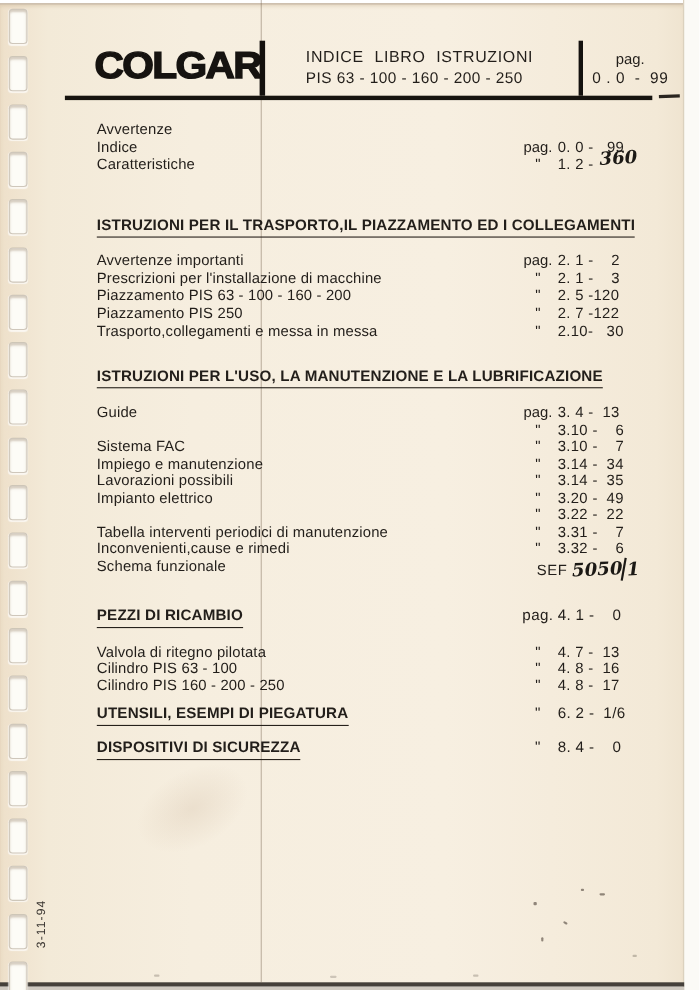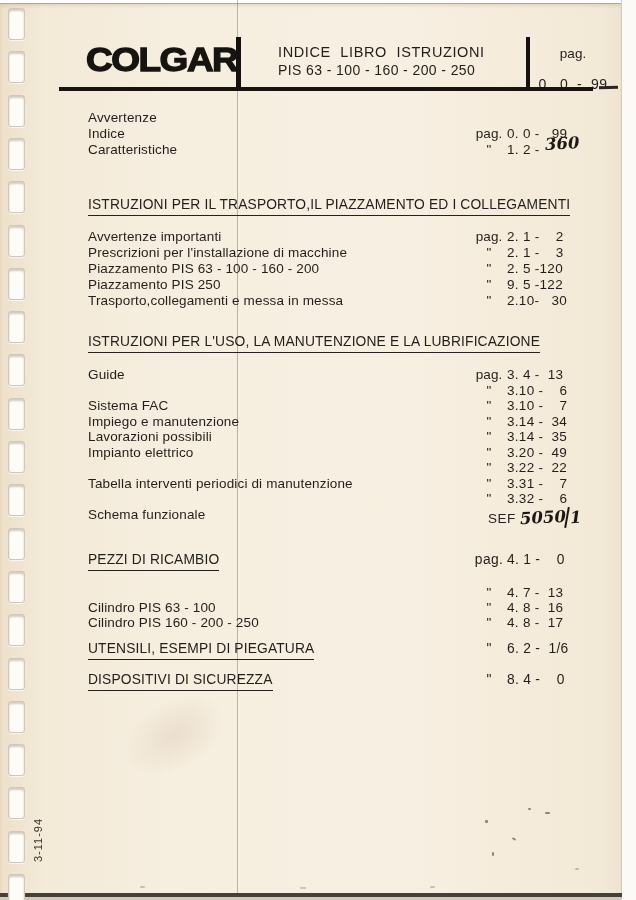--- a/index.html
+++ b/index.html
@@ -33,31 +33,31 @@
     color:#161310;-webkit-text-stroke:1.4px #161310;
     transform:scaleY(0.92);transform-origin:left top;white-space:nowrap;z-index:6;
   }
   .hdr-div1{position:absolute;left:236px;top:37px;width:5px;height:50px;background:#14110e;z-index:6;}
   .hdr-div2{position:absolute;left:526px;top:37px;width:4px;height:50px;background:#14110e;z-index:6;}
   .hdr-title{position:absolute;left:278px;top:44px;width:212px;text-align:left;z-index:6;}
   .hdr-title .t1{font-size:14.5px;letter-spacing:0.6px;word-spacing:5px;}
   .hdr-title .t2{font-size:14px;letter-spacing:0.4px;margin-top:2px;}
   .hdr-page{position:absolute;left:531px;top:46px;width:84px;text-align:center;z-index:6;}
   .hdr-page .p1{font-size:13.5px;}
-  .hdr-page .p2{font-size:14px;white-space:pre;margin-top:15px;letter-spacing:0.5px;}
+  .hdr-page .p2{font-size:14px;white-space:pre;margin-top:1px;letter-spacing:0.5px;}
   .hdr-rule{position:absolute;left:59px;top:87px;width:534px;height:3.5px;background:#17140f;z-index:6;}
   .hdr-rule-dash{position:absolute;left:599px;top:86px;width:19px;height:3px;background:#2a251f;transform:rotate(-2deg);z-index:6;}
 
   
   .row{position:absolute;left:0;width:622px;height:16px;font-size:13.5px;z-index:5;}
   .lbl{position:absolute;left:88px;top:0;white-space:nowrap;letter-spacing:0.15px;}
   .ref{position:absolute;left:471px;top:0;width:36px;text-align:center;}
   .pg{position:absolute;left:507px;top:0;white-space:pre;letter-spacing:0.3px;}
   .shead{font-size:13.8px;letter-spacing:0.35px;}
-  .shead .u{border-bottom:1.4px solid #26211b;padding-bottom:2.5px;white-space:nowrap;}
+  .shead .u{border-bottom:1.4px solid #26211b;padding-bottom:2.5px;white-space:nowrap;font-weight:bold;}
 
   
   .hand{
     font-family:"DejaVu Serif", serif;font-style:italic;font-weight:bold;
     font-size:16.5px;color:#1c1915;transform:rotate(-3deg);display:inline-block;
   }
   .hand-360{position:absolute;left:545px;top:134px;z-index:6;}
   .sef-wrap{position:absolute;left:488px;top:0;white-space:nowrap;}
   .sef-label{font-size:13.5px;letter-spacing:0.5px;}
   .hand-bar{display:inline-block;width:1.8px;height:21px;background:#1c1915;transform:rotate(10deg);vertical-align:-5px;margin:0 2px 0 1px;}
@@ -167,21 +167,21 @@
   <span class="pg">2. 1 -    3</span>
 </div>
 <div class="row" style="top:261px">
   <span class="lbl">Piazzamento PIS 63 - 100 - 160 - 200</span>
   <span class="ref">"</span>
   <span class="pg">2. 5 -120</span>
 </div>
 <div class="row" style="top:277px">
   <span class="lbl">Piazzamento PIS 250</span>
   <span class="ref">"</span>
-  <span class="pg">9. 5 -122</span>
+  <span class="pg">2. 7 -122</span>
 </div>
 <div class="row" style="top:293px">
   <span class="lbl">Trasporto,collegamenti e messa in messa</span>
   <span class="ref">"</span>
   <span class="pg">2.10-   30</span>
 </div>
 
 <div class="row shead" style="top:334px">
   <span class="lbl u">ISTRUZIONI PER L'USO, LA MANUTENZIONE E LA LUBRIFICAZIONE</span>
 </div>
@@ -217,37 +217,39 @@
 <div class="row" style="top:460px">
   <span class="ref">"</span>
   <span class="pg">3.22 -  22</span>
 </div>
 <div class="row" style="top:476px">
   <span class="lbl">Tabella interventi periodici di manutenzione</span>
   <span class="ref">"</span>
   <span class="pg">3.31 -    7</span>
 </div>
 <div class="row" style="top:491px">
+  <span class="lbl">Inconvenienti,cause e rimedi</span>
   <span class="ref">"</span>
   <span class="pg">3.32 -    6</span>
 </div>
 <div class="row" style="top:507px">
   <span class="lbl">Schema funzionale</span>
   <span class="sef-wrap">
     <span class="sef-label">SEF</span>
     <span class="hand">5050</span><span class="hand-bar"></span><span class="hand">1</span>
   </span>
 </div>
 
 <div class="row shead" style="top:552px">
   <span class="lbl u">PEZZI DI RICAMBIO</span>
   <span class="ref">pag.</span>
   <span class="pg">4. 1 -    0</span>
 </div>
 <div class="row" style="top:585px">
+  <span class="lbl">Valvola di ritegno pilotata</span>
   <span class="ref">"</span>
   <span class="pg">4. 7 -  13</span>
 </div>
 <div class="row" style="top:600px">
   <span class="lbl">Cilindro PIS 63 - 100</span>
   <span class="ref">"</span>
   <span class="pg">4. 8 -  16</span>
 </div>
 <div class="row" style="top:615px">
   <span class="lbl">Cilindro PIS 160 - 200 - 250</span>

